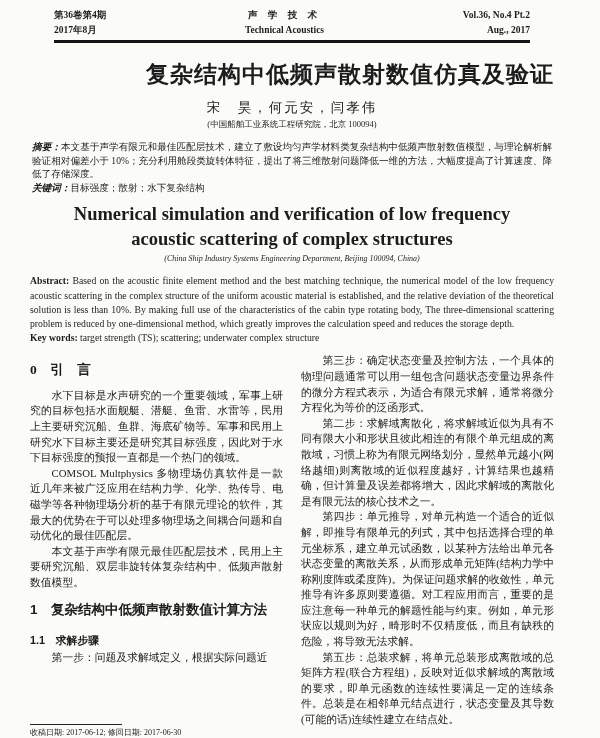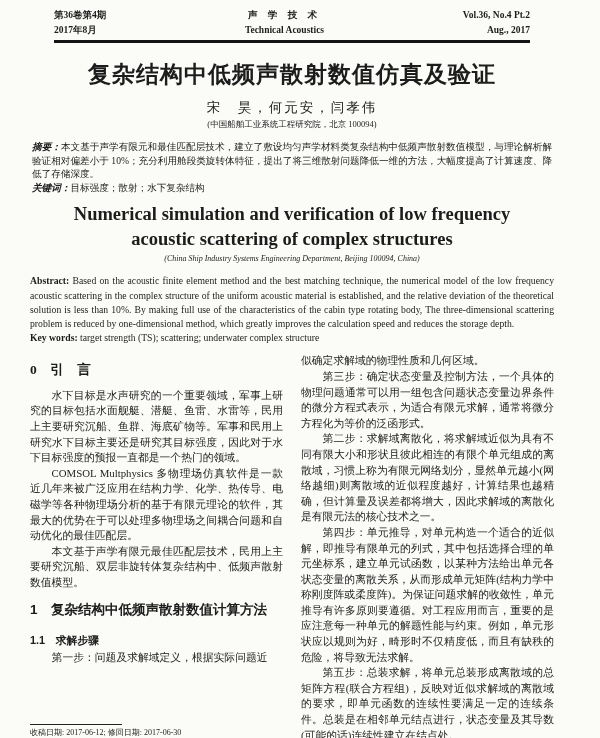--- a/index.html
+++ b/index.html
@@ -16,21 +16,21 @@
 
   
   .jheader { display:flex; justify-content:space-between; align-items:flex-start;
              padding:0 24px; font-size:9.5px; font-weight:bold; line-height:15px; }
   .jheader .c { text-align:center; }
   .jheader .r { text-align:right; }
   .jheader .cn-sp { letter-spacing:4px; }
   .jrule { border-bottom:3px solid #141414; margin:2px 24px 6px 24px; }
 
   
-  .title-cn { text-align:center; font-size:23px; font-weight:bold; letter-spacing:1px;
+  .title-cn { text-align:right; font-size:23px; font-weight:bold; letter-spacing:1px;
               margin-top:10px; font-family:"Liberation Sans","DejaVu Sans",sans-serif; line-height:30px; }
   .authors-cn { text-align:center; font-size:13.5px; margin-top:10px; letter-spacing:2px; line-height:18px; }
   .affil-cn { text-align:center; font-size:8.5px; margin-top:2px; line-height:11px; }
 
   .abstract-cn { margin:10px 2px 0 2px; font-size:9.6px; line-height:13.6px; text-align:justify; }
   .abstract-cn b { font-family:"Liberation Sans","DejaVu Sans",sans-serif;font-style:italic; }
 
   .title-en { text-align:center; font-size:18.5px; line-height:25px; margin:8px auto 0 auto; max-width:470px; }
   .authors-en { text-align:center; font-size:11.5px; margin-top:6px; line-height:14px; }
   .affil-en { text-align:center; font-size:8px; font-style:italic; margin-top:2px; line-height:10px; }
@@ -102,21 +102,20 @@
       <div class="h-sec h-sec1">1　复杂结构中低频声散射数值计算方法</div>
       <div class="h-sub">1.1　求解步骤</div>
       <p>第一步：问题及求解域定义，根据实际问题近</p>
       <div class="footnote">
         <div class="footnote-rule"></div>
         <div>收稿日期: 2017-06-12; 修回日期: 2017-06-30</div>
       </div>
     </div>
 
     <div class="col">
-      <p class="noindent">似确定求解域的物理性质和几何区域。</p>
       <p>第三步：确定状态变量及控制方法，一个具体的物理问题通常可以用一组包含问题状态变量边界条件的微分方程式表示，为适合有限元求解，通常将微分方程化为等价的泛函形式。</p>
       <p>第二步：求解域离散化，将求解域近似为具有不同有限大小和形状且彼此相连的有限个单元组成的离散域，习惯上称为有限元网络划分，显然单元越小(网络越细)则离散域的近似程度越好，计算结果也越精确，但计算量及误差都将增大，因此求解域的离散化是有限元法的核心技术之一。</p>
       <p>第四步：单元推导，对单元构造一个适合的近似解，即推导有限单元的列式，其中包括选择合理的单元坐标系，建立单元试函数，以某种方法给出单元各状态变量的离散关系，从而形成单元矩阵(结构力学中称刚度阵或柔度阵)。为保证问题求解的收敛性，单元推导有许多原则要遵循。对工程应用而言，重要的是应注意每一种单元的解题性能与约束。例如，单元形状应以规则为好，畸形时不仅精度低，而且有缺秩的危险，将导致无法求解。</p>
       <p>第五步：总装求解，将单元总装形成离散域的总矩阵方程(联合方程组)，反映对近似求解域的离散域的要求，即单元函数的连续性要满足一定的连续条件。总装是在相邻单元结点进行，状态变量及其导数(可能的话)连续性建立在结点处。</p>
     </div>
 
   </div>
 </div>
 
 </body></html>

